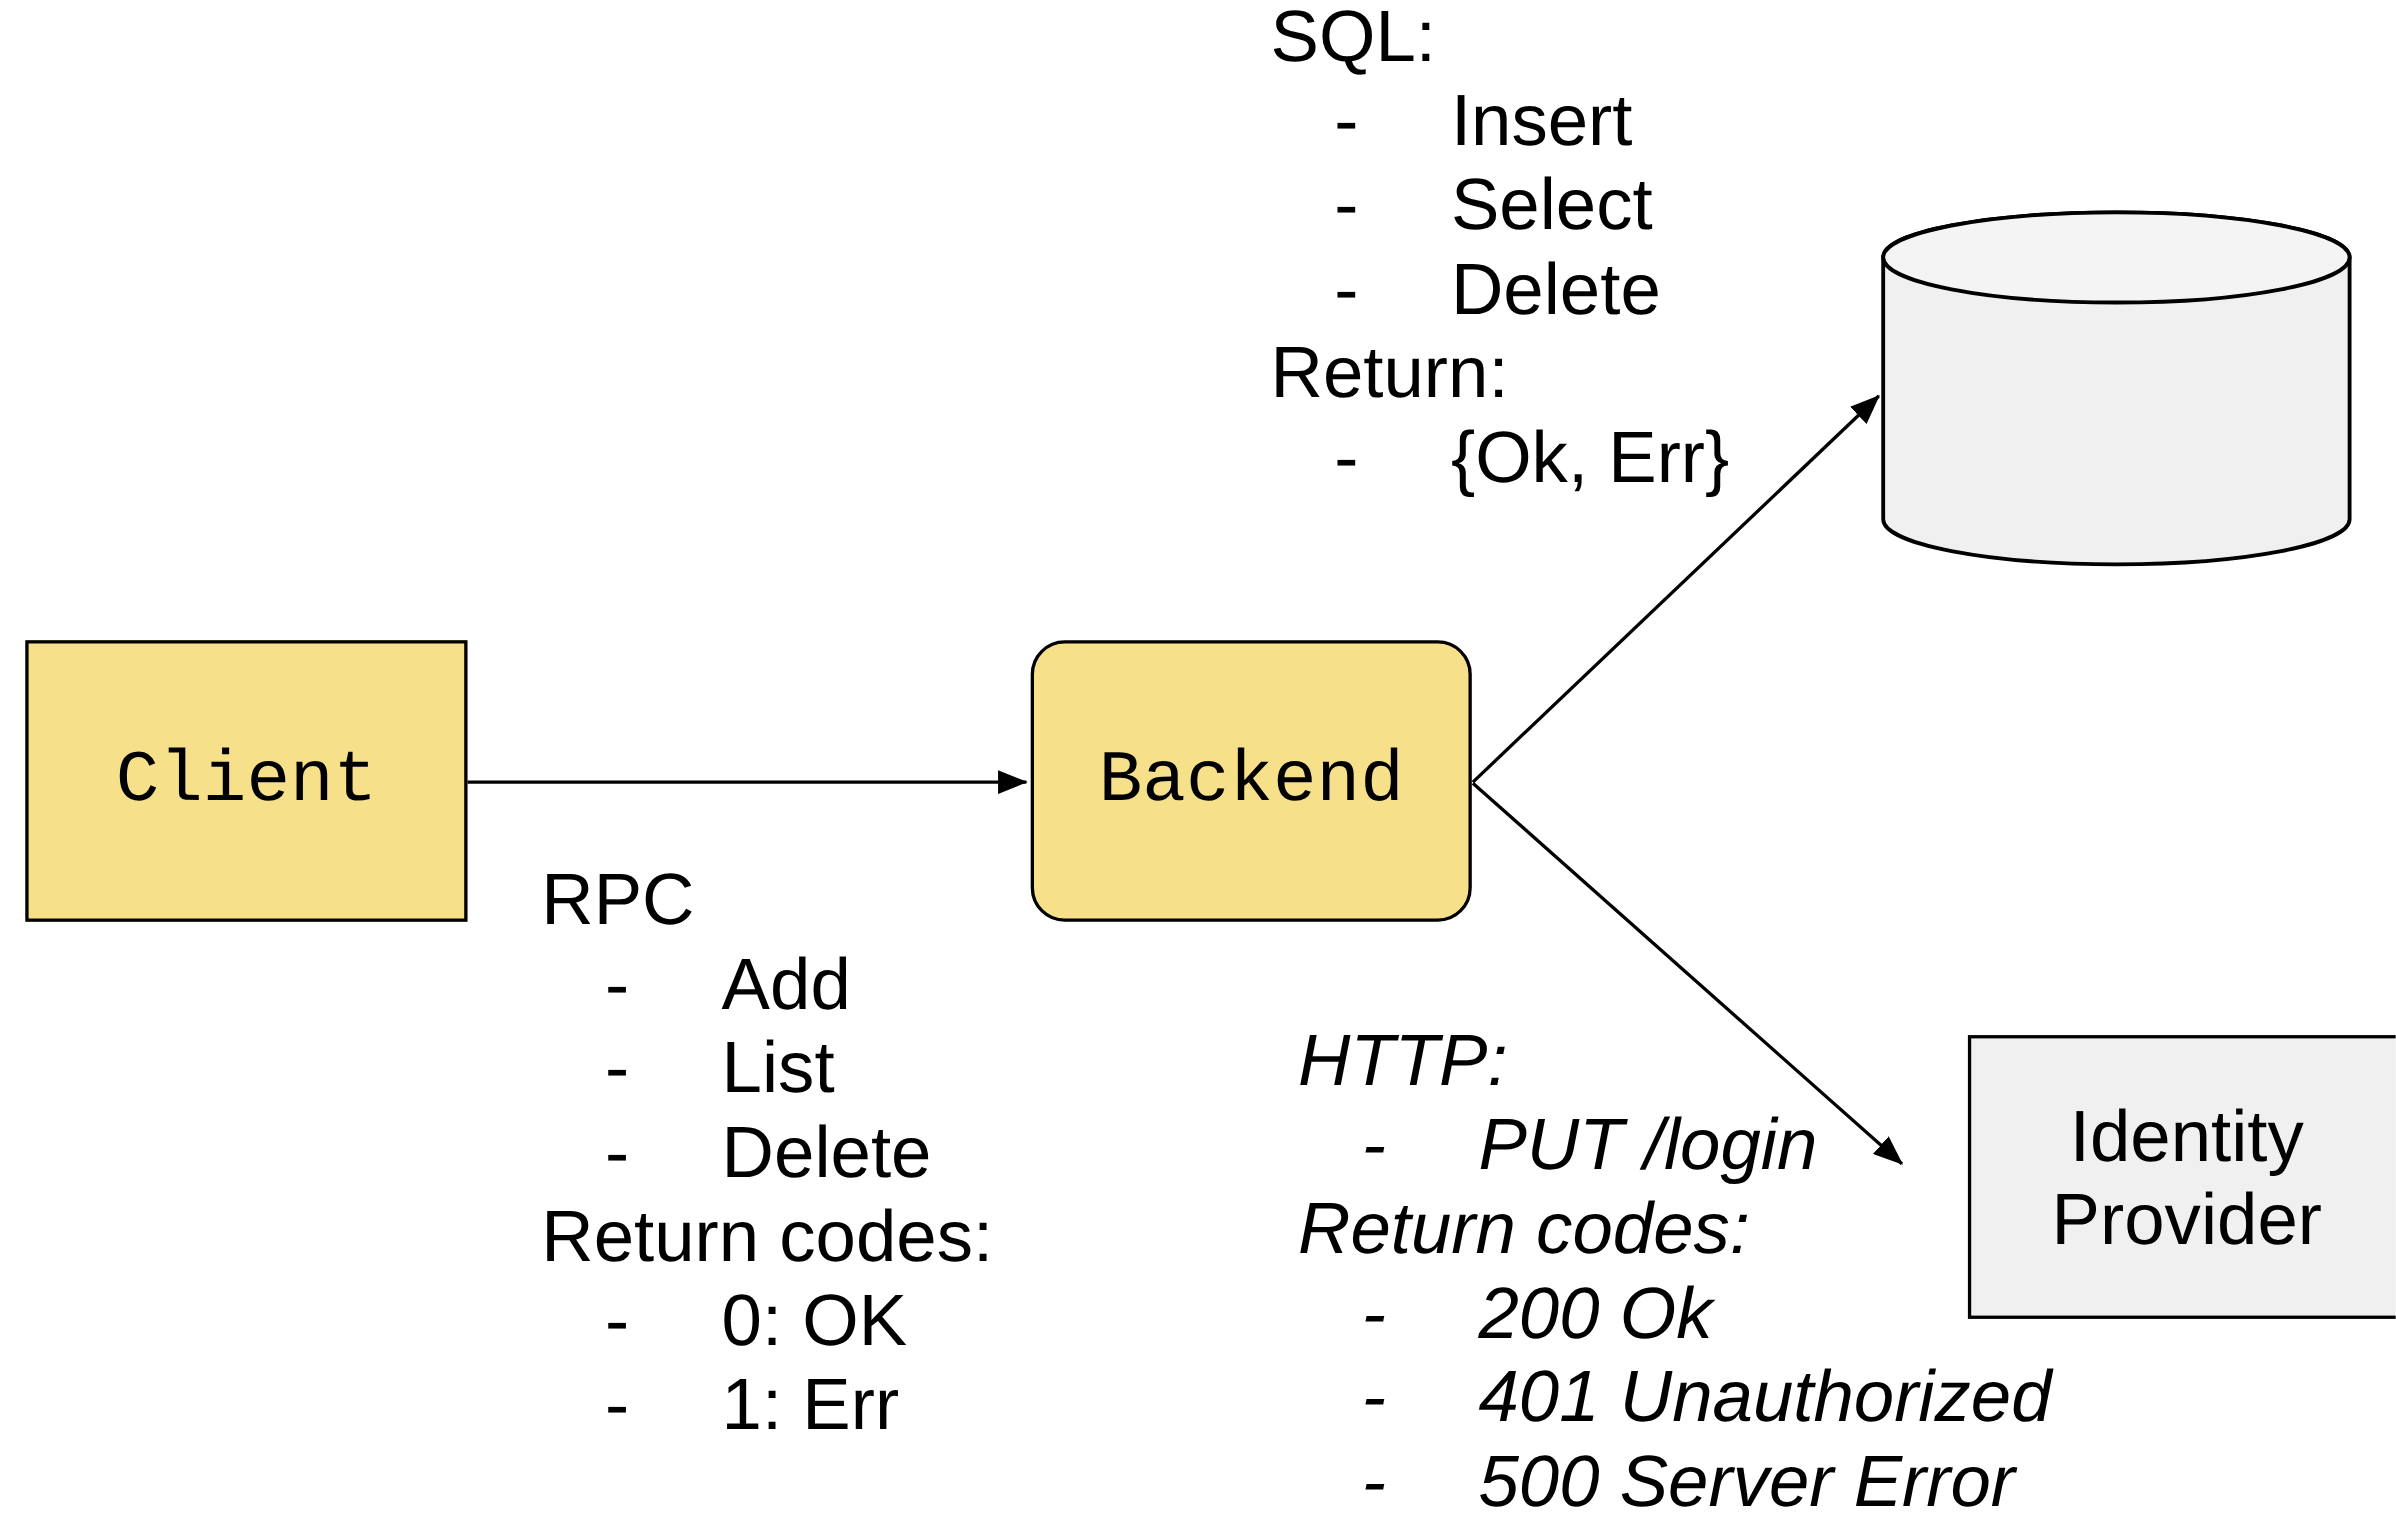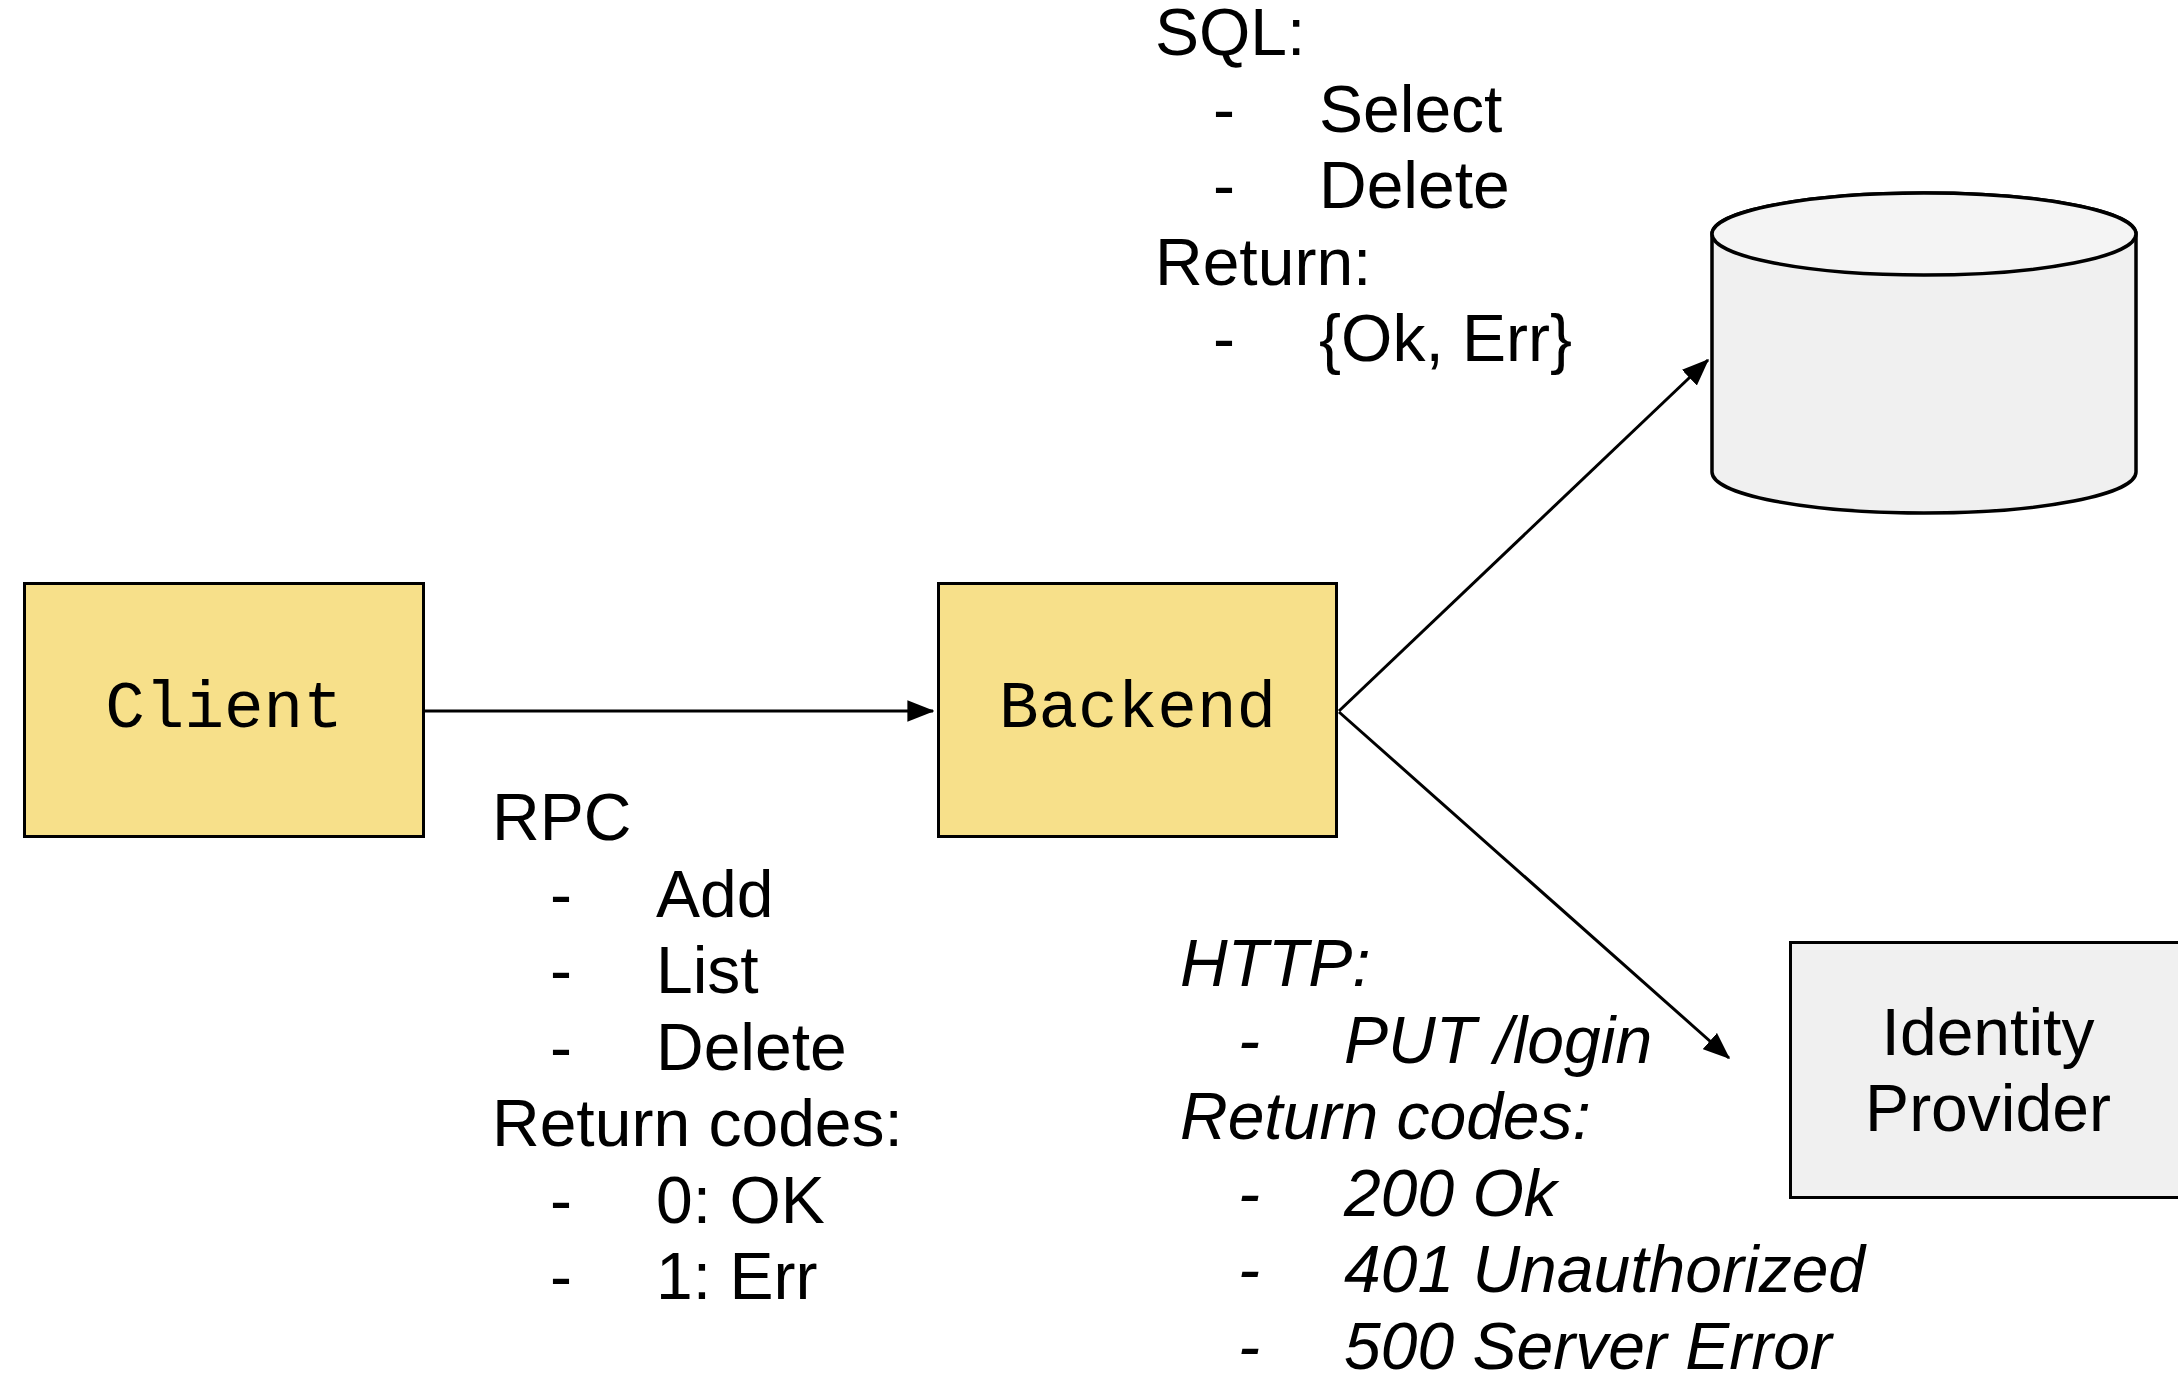--- a/index.html
+++ b/index.html
@@ -27,21 +27,21 @@
     align-items: center;
     justify-content: center;
     font-size: 66px;
     line-height: 76.5px;
     z-index: 2;
     text-align: center;
   }
   .node.yellow { background: #F7E08A; font-family: Liberation Mono, monospace; }
   .node.gray   { background: #F0F0F0; }
   #node-client  { left: 23px;  top: 582px; width: 402px; height: 256px; }
-  #node-backend { left: 937px; top: 582px; width: 401px; height: 256px; }
+  #node-backend { left: 937px; top: 582px; width: 401px; height: 256px; border-radius: 31px; }
   #node-idp     { left: 1789px; top: 941px; width: 398px; height: 258px; }
   #node-idp .node-label { width: 340px; }
   #db-label {
     position: absolute;
     left: 1712px; top: 257px; width: 424px; height: 236px;
     display: flex; align-items: center; justify-content: center;
     font-size: 66px; z-index: 2;
   }
   .note {
     position: absolute;
@@ -86,20 +86,21 @@
     <span class="node-label">Backend</span>
   </div>
 
 
   <div class="node gray" id="node-idp">
     <span class="node-label">Identity Provider</span>
   </div>
 
   <div class="note" id="note-sql">
     <div class="nline header"><span>SQL:</span></div>
+    <div class="nline item"><span class="dash">-</span><span>Insert</span></div>
     <div class="nline item"><span class="dash">-</span><span>Select</span></div>
     <div class="nline item"><span class="dash">-</span><span>Delete</span></div>
     <div class="nline header"><span>Return:</span></div>
     <div class="nline item"><span class="dash">-</span><span>{Ok, Err}</span></div>
   </div>
 
   <div class="note" id="note-rpc">
     <div class="nline header"><span>RPC</span></div>
     <div class="nline item"><span class="dash">-</span><span>Add</span></div>
     <div class="nline item"><span class="dash">-</span><span>List</span></div>

